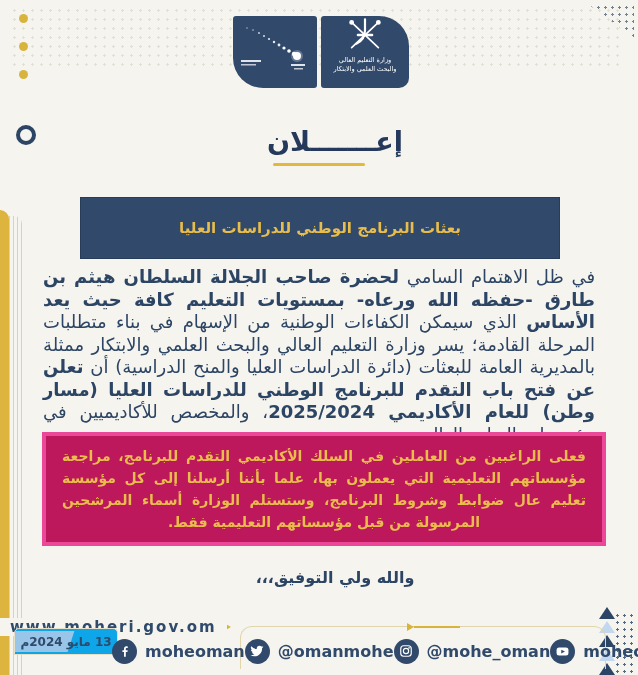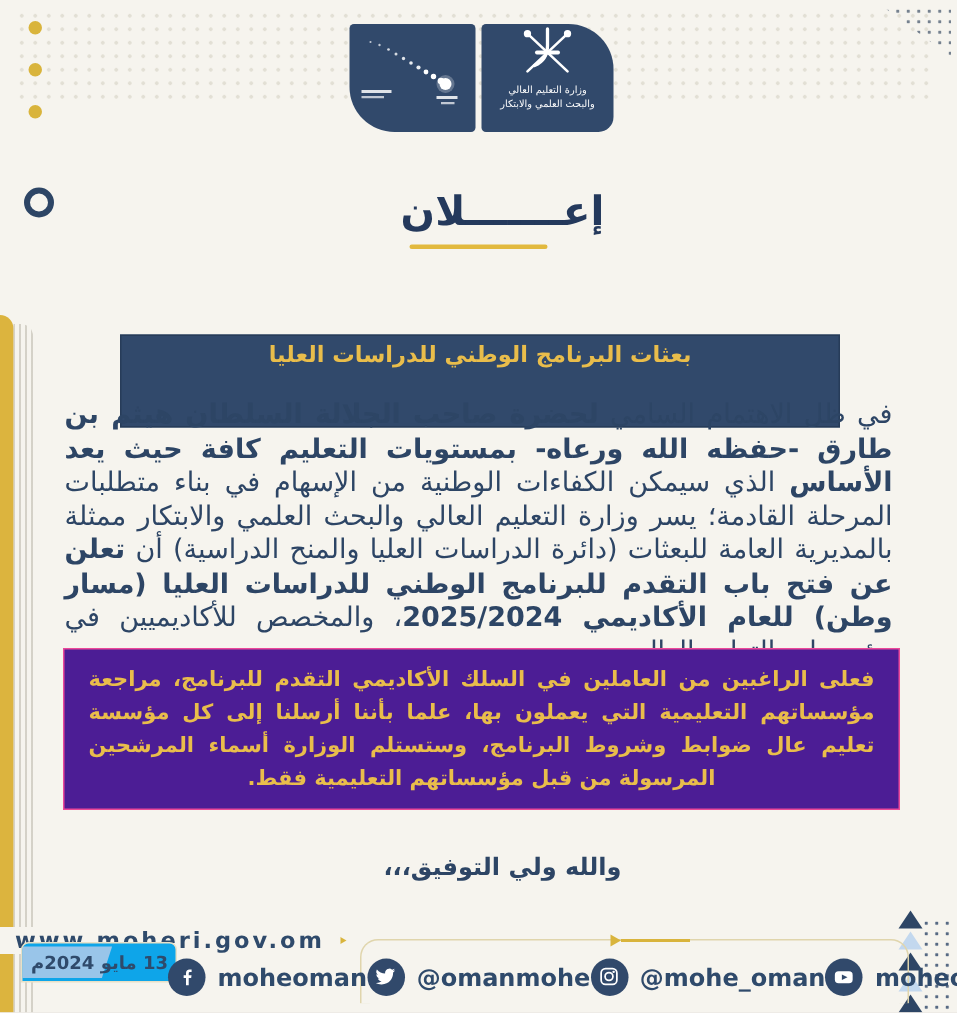--- a/index.html
+++ b/index.html
@@ -36,30 +36,30 @@
       display:flex;flex-direction:column;align-items:center;justify-content:flex-start;}
   .ministry-name{color:#fff;font-size:6.5px;line-height:9px;text-align:center;margin-top:2px;}
 
   
   .title{left:0;top:126px;width:100%;text-align:center;color:#24395c;
          font-size:27px;font-weight:bold;letter-spacing:1px;}
   .title-underline{left:273px;top:163px;width:92px;height:3px;background:#e2b93e;border-radius:2px;}
 
   
   .notice-box{left:80px;top:197px;width:478px;height:60px;background:#31496b;
-      border:1px solid #273c59;display:flex;flex-direction:row;justify-content:center;
-      text-align:center;color:#e9bd4b;font-weight:bold;font-size:15px;line-height:24px;margin-top:26px;}
+      border:1px solid #273c59;display:flex;flex-direction:column;justify-content:center;
+      text-align:center;color:#e9bd4b;font-weight:bold;font-size:15px;line-height:24px;}
 
   
   .para{left:43px;top:266px;width:552px;color:#2d4565;font-size:18px;line-height:22.5px;
         text-align:justify;}
   .para .b{font-weight:bold;}
 
   
-  .hl-box{left:42px;top:432px;width:524px;background:#4c1d95;border:1px solid #ec4899;
+  .hl-box{left:42px;top:432px;width:524px;background:#be185d;border:4px solid #ec4899;
       color:#e9bd4b;font-size:14px;line-height:22px;font-weight:600;
       padding:9px 16px;text-align:justify;text-align-last:center;}
 
   
   .closing{left:0;top:544px;width:100%;text-align:center;color:#2d4565;
       font-size:16px;font-weight:bold;margin-top:24px;}
 
   
   .bracket{left:240px;top:626px;width:364px;height:42px;
       border-top:1.5px solid #e0d5ac;border-left:1.5px solid #e0d5ac;border-right:1.5px solid #e0d5ac;

